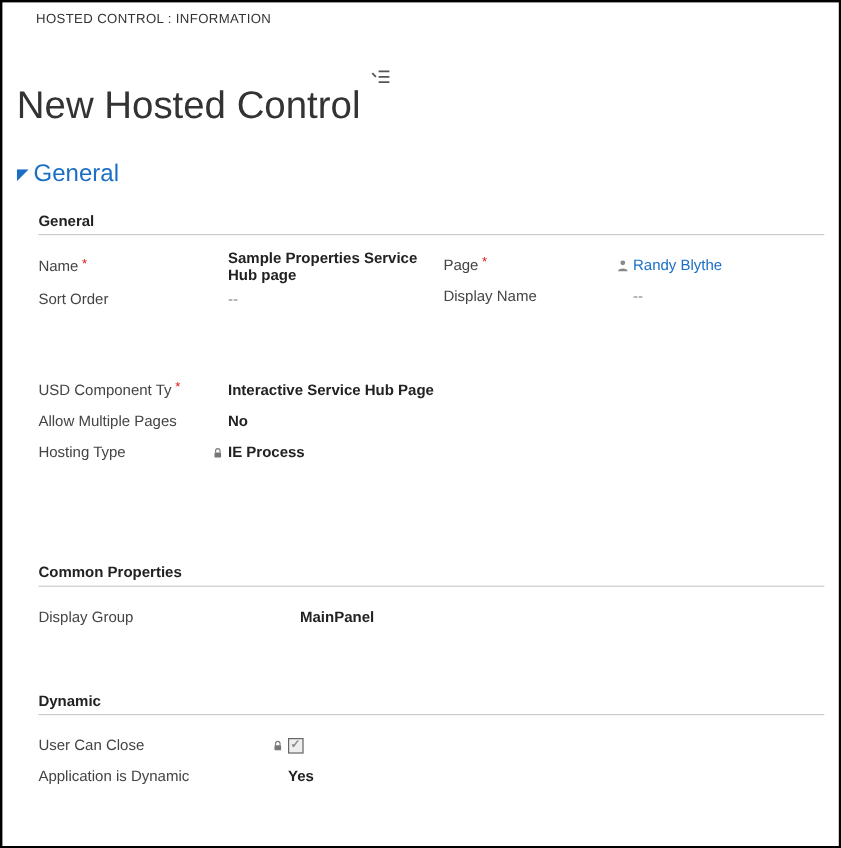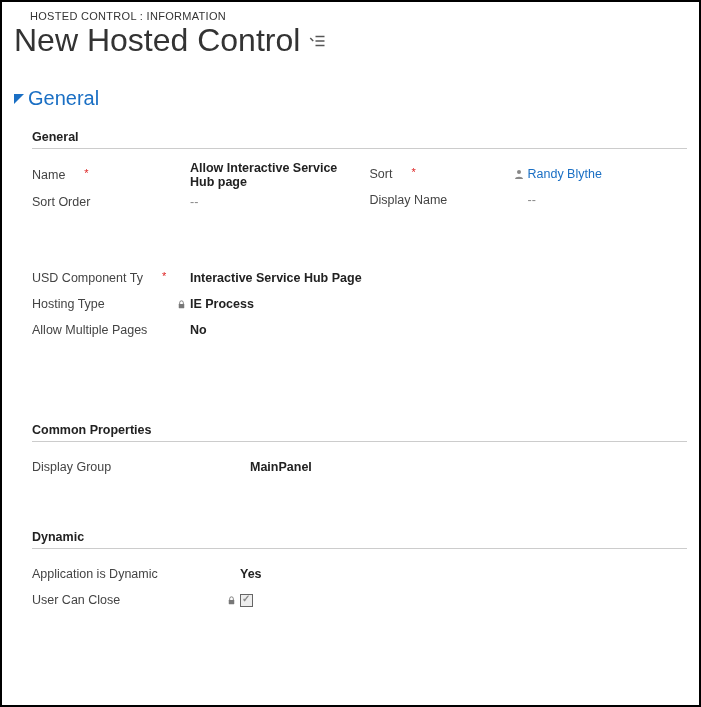--- a/index.html
+++ b/index.html
@@ -26,20 +26,21 @@
     .page-title-row {
       display: flex;
       align-items: center;
       gap: 8px;
       margin-top: 0px;
     }
     .page-title {
       font-size: 32px;
       font-weight: 300;
       color: #333;
+      margin-top: 47px;
     }
     .title-icon svg {
       width: 18px;
       height: 18px;
       display: block;
     }
     .section-header-row {
       display: flex;
       align-items: center;
       gap: 4px;
@@ -79,21 +80,21 @@
       display: flex;
       align-items: center;
       min-height: 26px;
       font-size: 12.5px;
     }
     .field-label {
       flex: 0 0 140px;
       color: #444;
       display: flex;
       align-items: center;
-      gap: 18px;
+      gap: 2px;
     }
     .req {
       color: #d22;
       font-size: 11px;
       margin-left: 1px;
       position: relative;
       top: -2px;
     }
     .field-value {
       flex: 1;
@@ -186,34 +187,34 @@
 <div class="subsection">
   <div class="subsection-title">General</div>
   <div class="two-col">
     <div class="col">
       <div class="field-row">
         <div class="field-label">
           <span>Name</span>
             <span class="req">*</span>
         </div>
         <div class="lock-slot"></div>
-        <div class="field-value">Allow Interactive Service Hub page</div>
+        <div class="field-value">Sample Properties Service Hub page</div>
       </div>
       <div class="field-row">
         <div class="field-label">
           <span>Sort Order</span>
         </div>
         <div class="lock-slot"></div>
         <div class="field-value empty">--</div>
       </div>
     </div>
     <div class="col">
       <div class="field-row">
         <div class="field-label">
-          <span>Sort</span>
+          <span>Page</span>
             <span class="req">*</span>
         </div>
         <div class="lock-slot person-icon">
           <svg viewBox="0 0 24 24" fill="#888">
               <circle cx="12" cy="8" r="4"></circle>
               <path d="M4 22 C4 16 20 16 20 22 Z"></path>
             </svg>
         </div>
         <div class="field-value">
           <span class="owner-link">Randy Blythe</span>
@@ -234,66 +235,66 @@
   <div class="field-row">
     <div class="field-label">
       <span>USD Component Ty</span>
         <span class="req">*</span>
     </div>
     <div class="lock-slot"></div>
     <div class="field-value">Interactive Service Hub Page</div>
   </div>
   <div class="field-row">
     <div class="field-label">
+      <span>Allow Multiple Pages</span>
+    </div>
+    <div class="lock-slot"></div>
+    <div class="field-value">No</div>
+  </div>
+  <div class="field-row">
+    <div class="field-label">
       <span>Hosting Type</span>
     </div>
     <div class="lock-slot">
       <svg viewBox="0 0 24 24" fill="#777">
           <rect x="6" y="11" width="12" height="9" rx="1"></rect>
           <path d="M8 11 V8 a4 4 0 0 1 8 0 V11" fill="none" stroke="#777" stroke-width="2"></path>
         </svg>
     </div>
     <div class="field-value">IE Process</div>
   </div>
-  <div class="field-row">
-    <div class="field-label">
-      <span>Allow Multiple Pages</span>
-    </div>
-    <div class="lock-slot"></div>
-    <div class="field-value">No</div>
-  </div>
 </div>
 
 <div class="subsection common-fields" style="">
   <div class="subsection-title">Common Properties</div>
   <div class="field-row">
     <div class="field-label">
       <span>Display Group</span>
     </div>
     <div class="lock-slot"></div>
     <div class="field-value">MainPanel</div>
   </div>
 </div>
 
 <div class="subsection dynamic-fields" style="margin-bottom:10px;">
   <div class="subsection-title">Dynamic</div>
-  <div class="field-row">
-    <div class="field-label">
-      <span>Application is Dynamic</span>
-    </div>
-    <div class="lock-slot"></div>
-    <div class="field-value">Yes</div>
-  </div>
   <div class="field-row">
     <div class="field-label">
       <span>User Can Close</span>
     </div>
     <div class="lock-slot">
       <svg viewBox="0 0 24 24" fill="#777">
           <rect x="6" y="11" width="12" height="9" rx="1"></rect>
           <path d="M8 11 V8 a4 4 0 0 1 8 0 V11" fill="none" stroke="#777" stroke-width="2"></path>
         </svg>
     </div>
     <div class="field-value">
       <span class="checkbox checked"></span>
     </div>
   </div>
+  <div class="field-row">
+    <div class="field-label">
+      <span>Application is Dynamic</span>
+    </div>
+    <div class="lock-slot"></div>
+    <div class="field-value">Yes</div>
+  </div>
 </div>
 
 </body></html>

